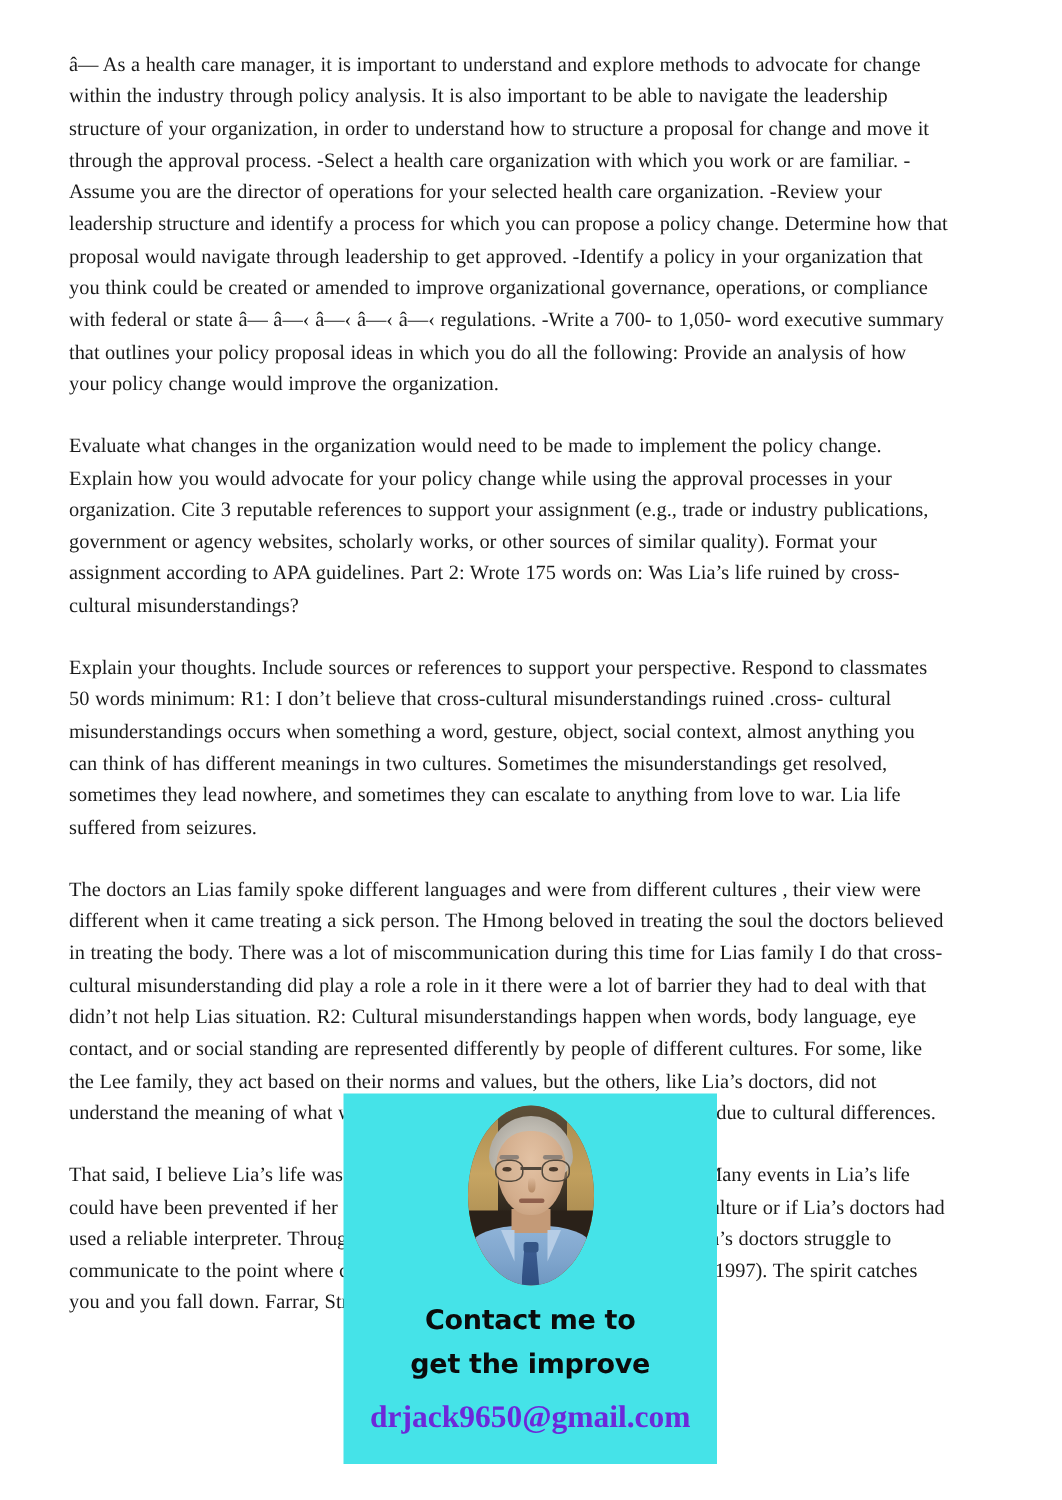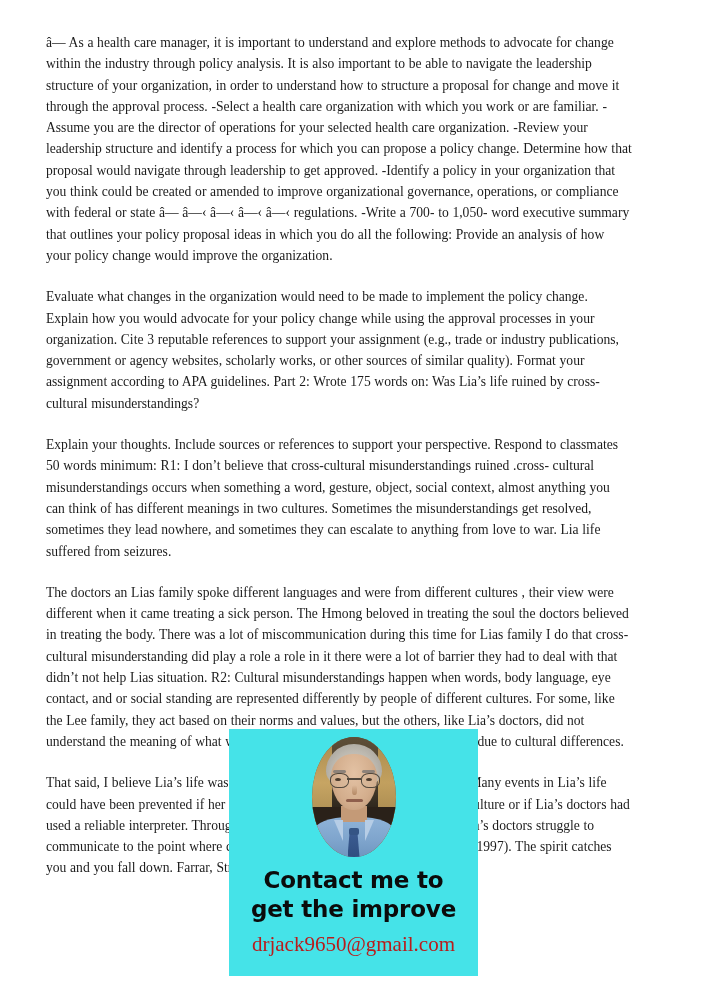--- a/index.html
+++ b/index.html
@@ -137,34 +137,34 @@
     clip-path: polygon(18% 0, 82% 0, 100% 100%, 0 100%);
   }
   .p-knot {
     position: absolute; left: 37px; bottom: 22px; width: 10px; height: 7px;
     background: #355585; border-radius: 2px;
   }
 
   #promo-line1, #promo-line2 {
     font-family: "DejaVu Sans", "Liberation Sans", sans-serif;
     font-weight: bold;
-    font-size: 23px;
+    font-size: 18px;
     line-height: 29px;
     color: #0b0b0b;
     text-align: center;
     letter-spacing: -0.2px;
     white-space: nowrap;
   }
   #promo-line1 { margin-top: 9px; }
   #promo-email {
     font-family: "Liberation Serif", "DejaVu Serif", serif;
-    font-weight: normal;
+    font-weight: bold;
     font-size: 21px;
     line-height: 26px;
-    color: #b91c1c;
+    color: #6d28d9;
     text-align: center;
     margin-top: 7px;
     white-space: nowrap;
   }
 </style>
 </head>
 <body>
 
 <div id="page">
 

